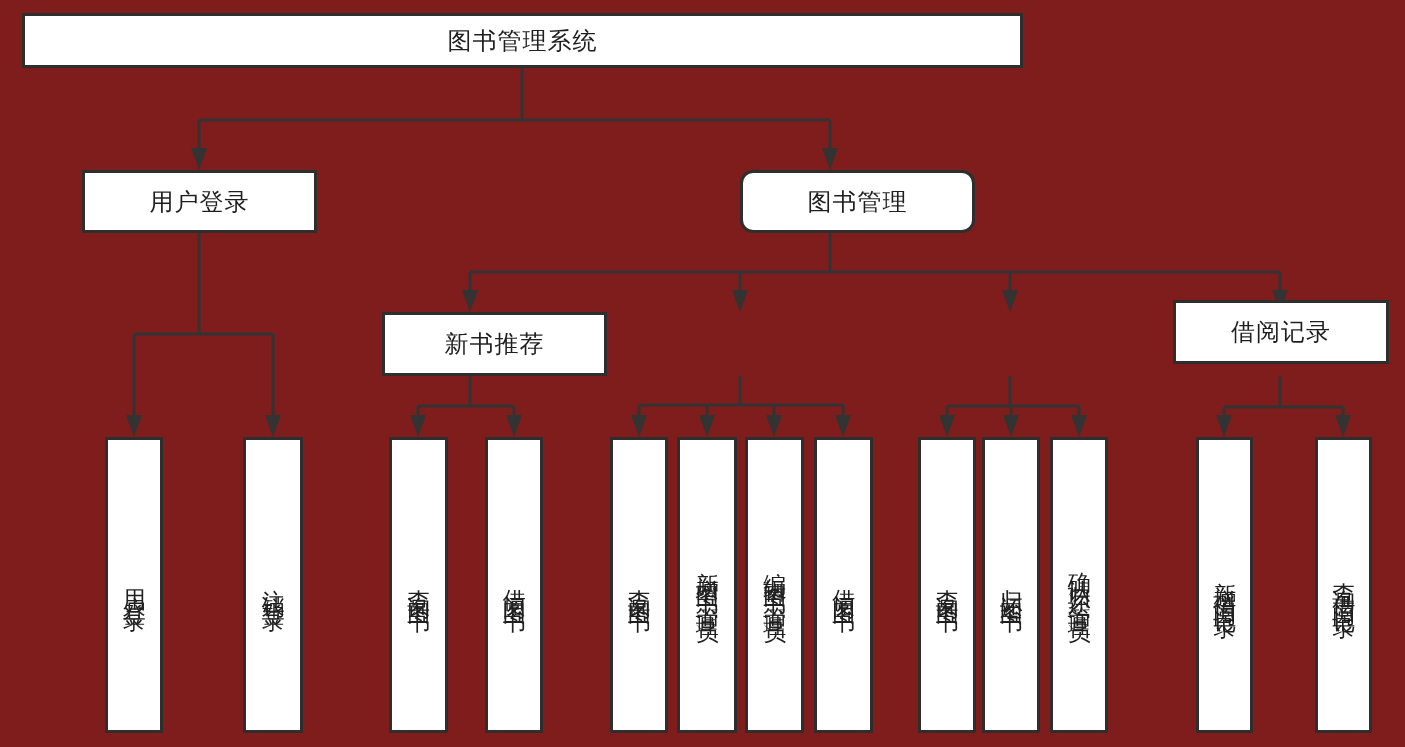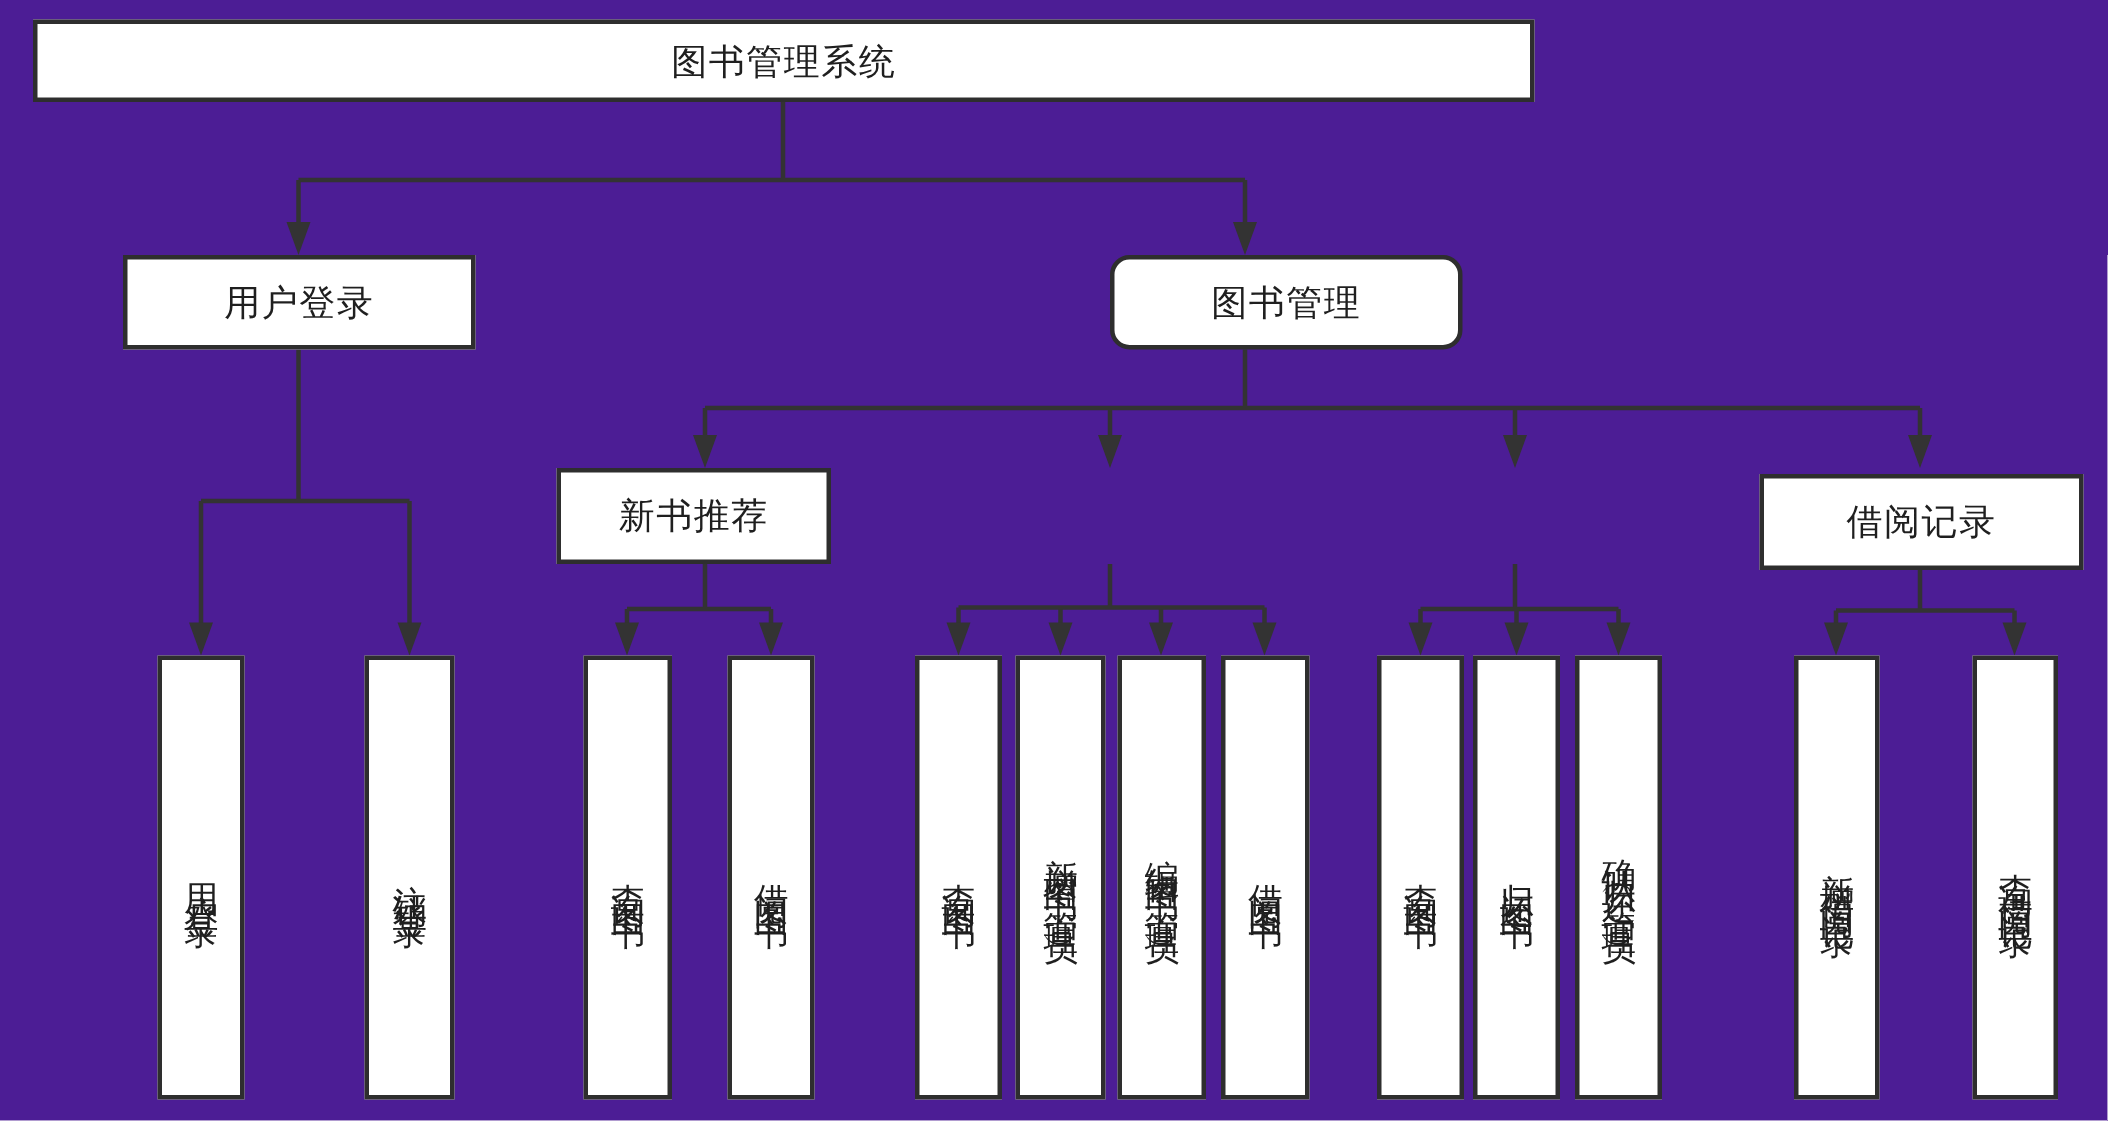--- a/index.html
+++ b/index.html
@@ -1,18 +1,18 @@
 <!DOCTYPE html>
 <html><head>
 <meta charset="utf-8">
 <title>图书管理系统</title>
 <style>
   html,body{margin:0;padding:0;background:#ffffff;}
   .stage{
-    position:relative;width:1405px;height:747px;background:#4c1d95;
+    position:relative;width:1405px;height:747px;background:#7f1d1d;
     font-family:Liberation Sans, sans-serif;overflow:hidden;
   }
   .edges{position:absolute;left:0;top:0;width:1405px;height:747px;}
   .edges path{stroke:#333333;stroke-width:3;fill:none;}
   .edges polygon{fill:#333333;stroke:none;}
   .hbox{
     position:absolute;box-sizing:border-box;border:3px solid #2e2e2e;background:#ffffff;
     display:flex;align-items:center;justify-content:center;
     font-size:24px;color:#1f1f1f;letter-spacing:1px;white-space:nowrap;
   }
@@ -81,24 +81,24 @@
     <span>图书管理系统</span>
   </div>
 
   <div class="hbox" style="left:82px;top:170px;width:235px;height:63px;">
     <span>用户登录</span>
   </div>
   <div class="hbox" style="left:740px;top:170px;width:235px;height:63px;border-radius:13px;">
     <span>图书管理</span>
   </div>
 
-  <div class="hbox" style="left:371px;top:312px;width:183px;height:64px;">
+  <div class="hbox" style="left:382px;top:312px;width:225px;height:64px;">
     <span>新书推荐</span>
   </div>
-  <div class="hbox" style="left:1173px;top:316px;width:216px;height:64px;">
+  <div class="hbox" style="left:1173px;top:300px;width:216px;height:64px;">
     <span>借阅记录</span>
   </div>
 
   <div class="vbox" style="left:105px;width:58px;">
     <span class="vtext">用户登录</span>
   </div>
   <div class="vbox" style="left:243px;width:60px;">
     <span class="vtext">注销登录</span>
   </div>
 

